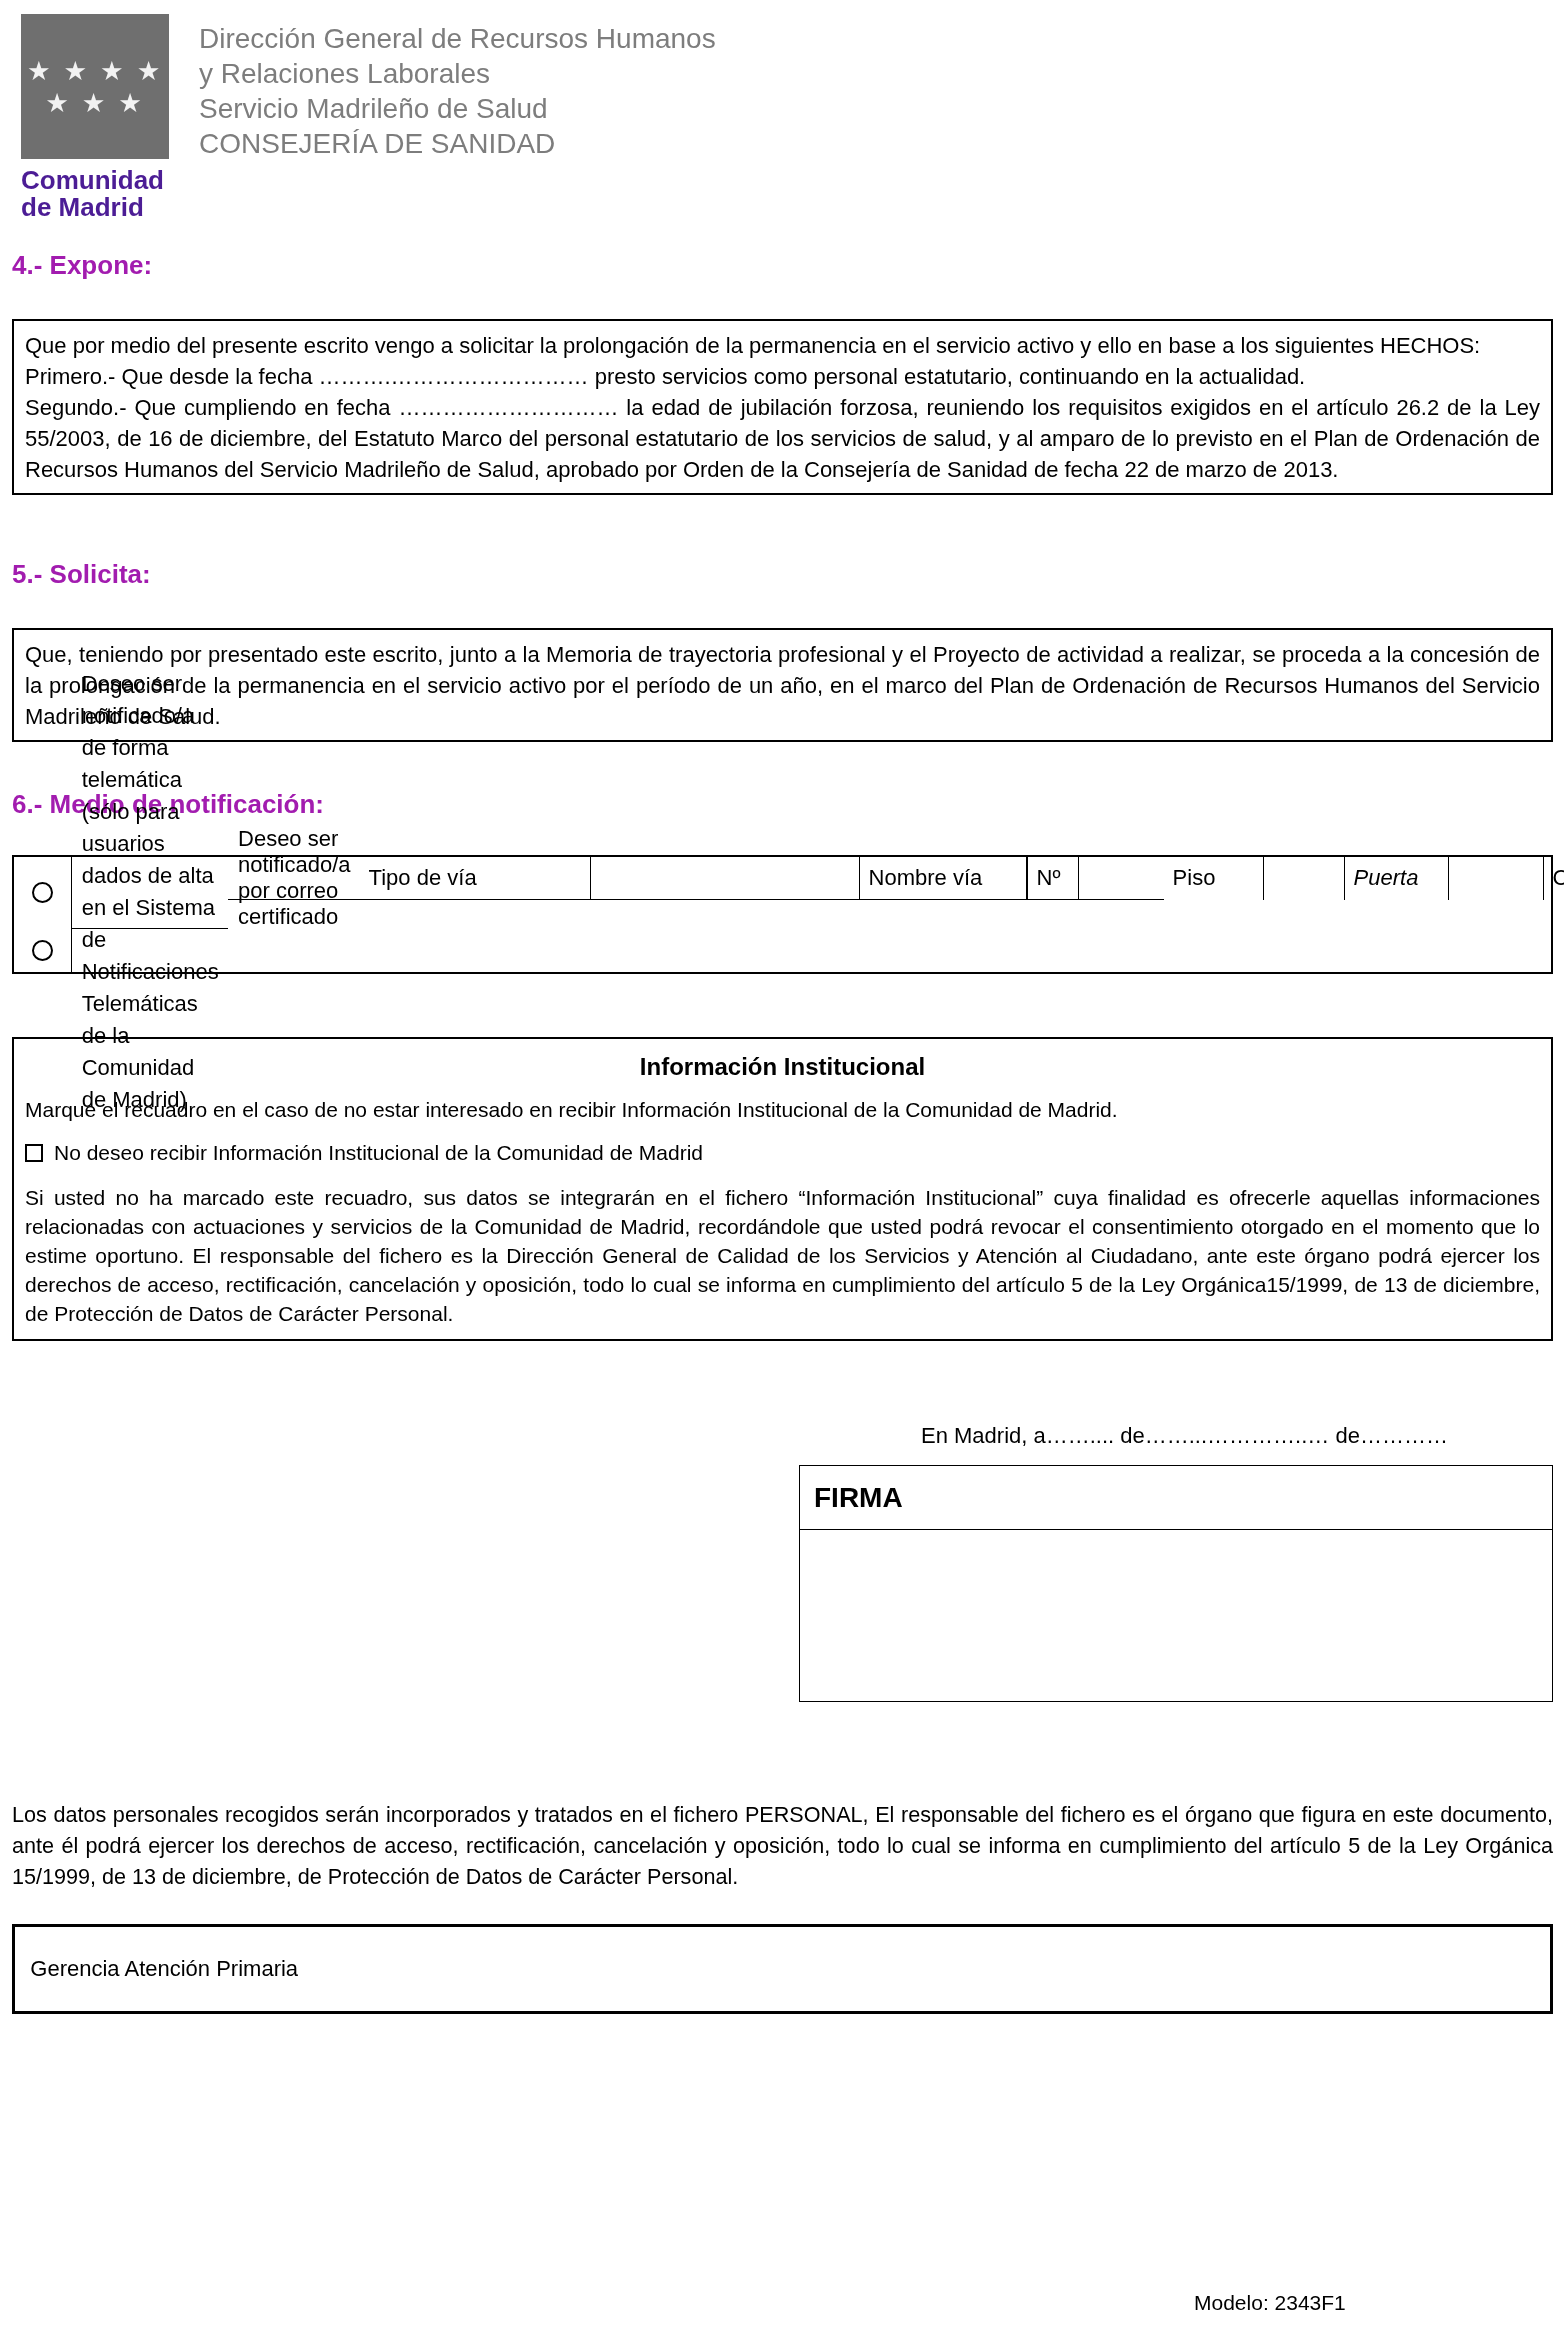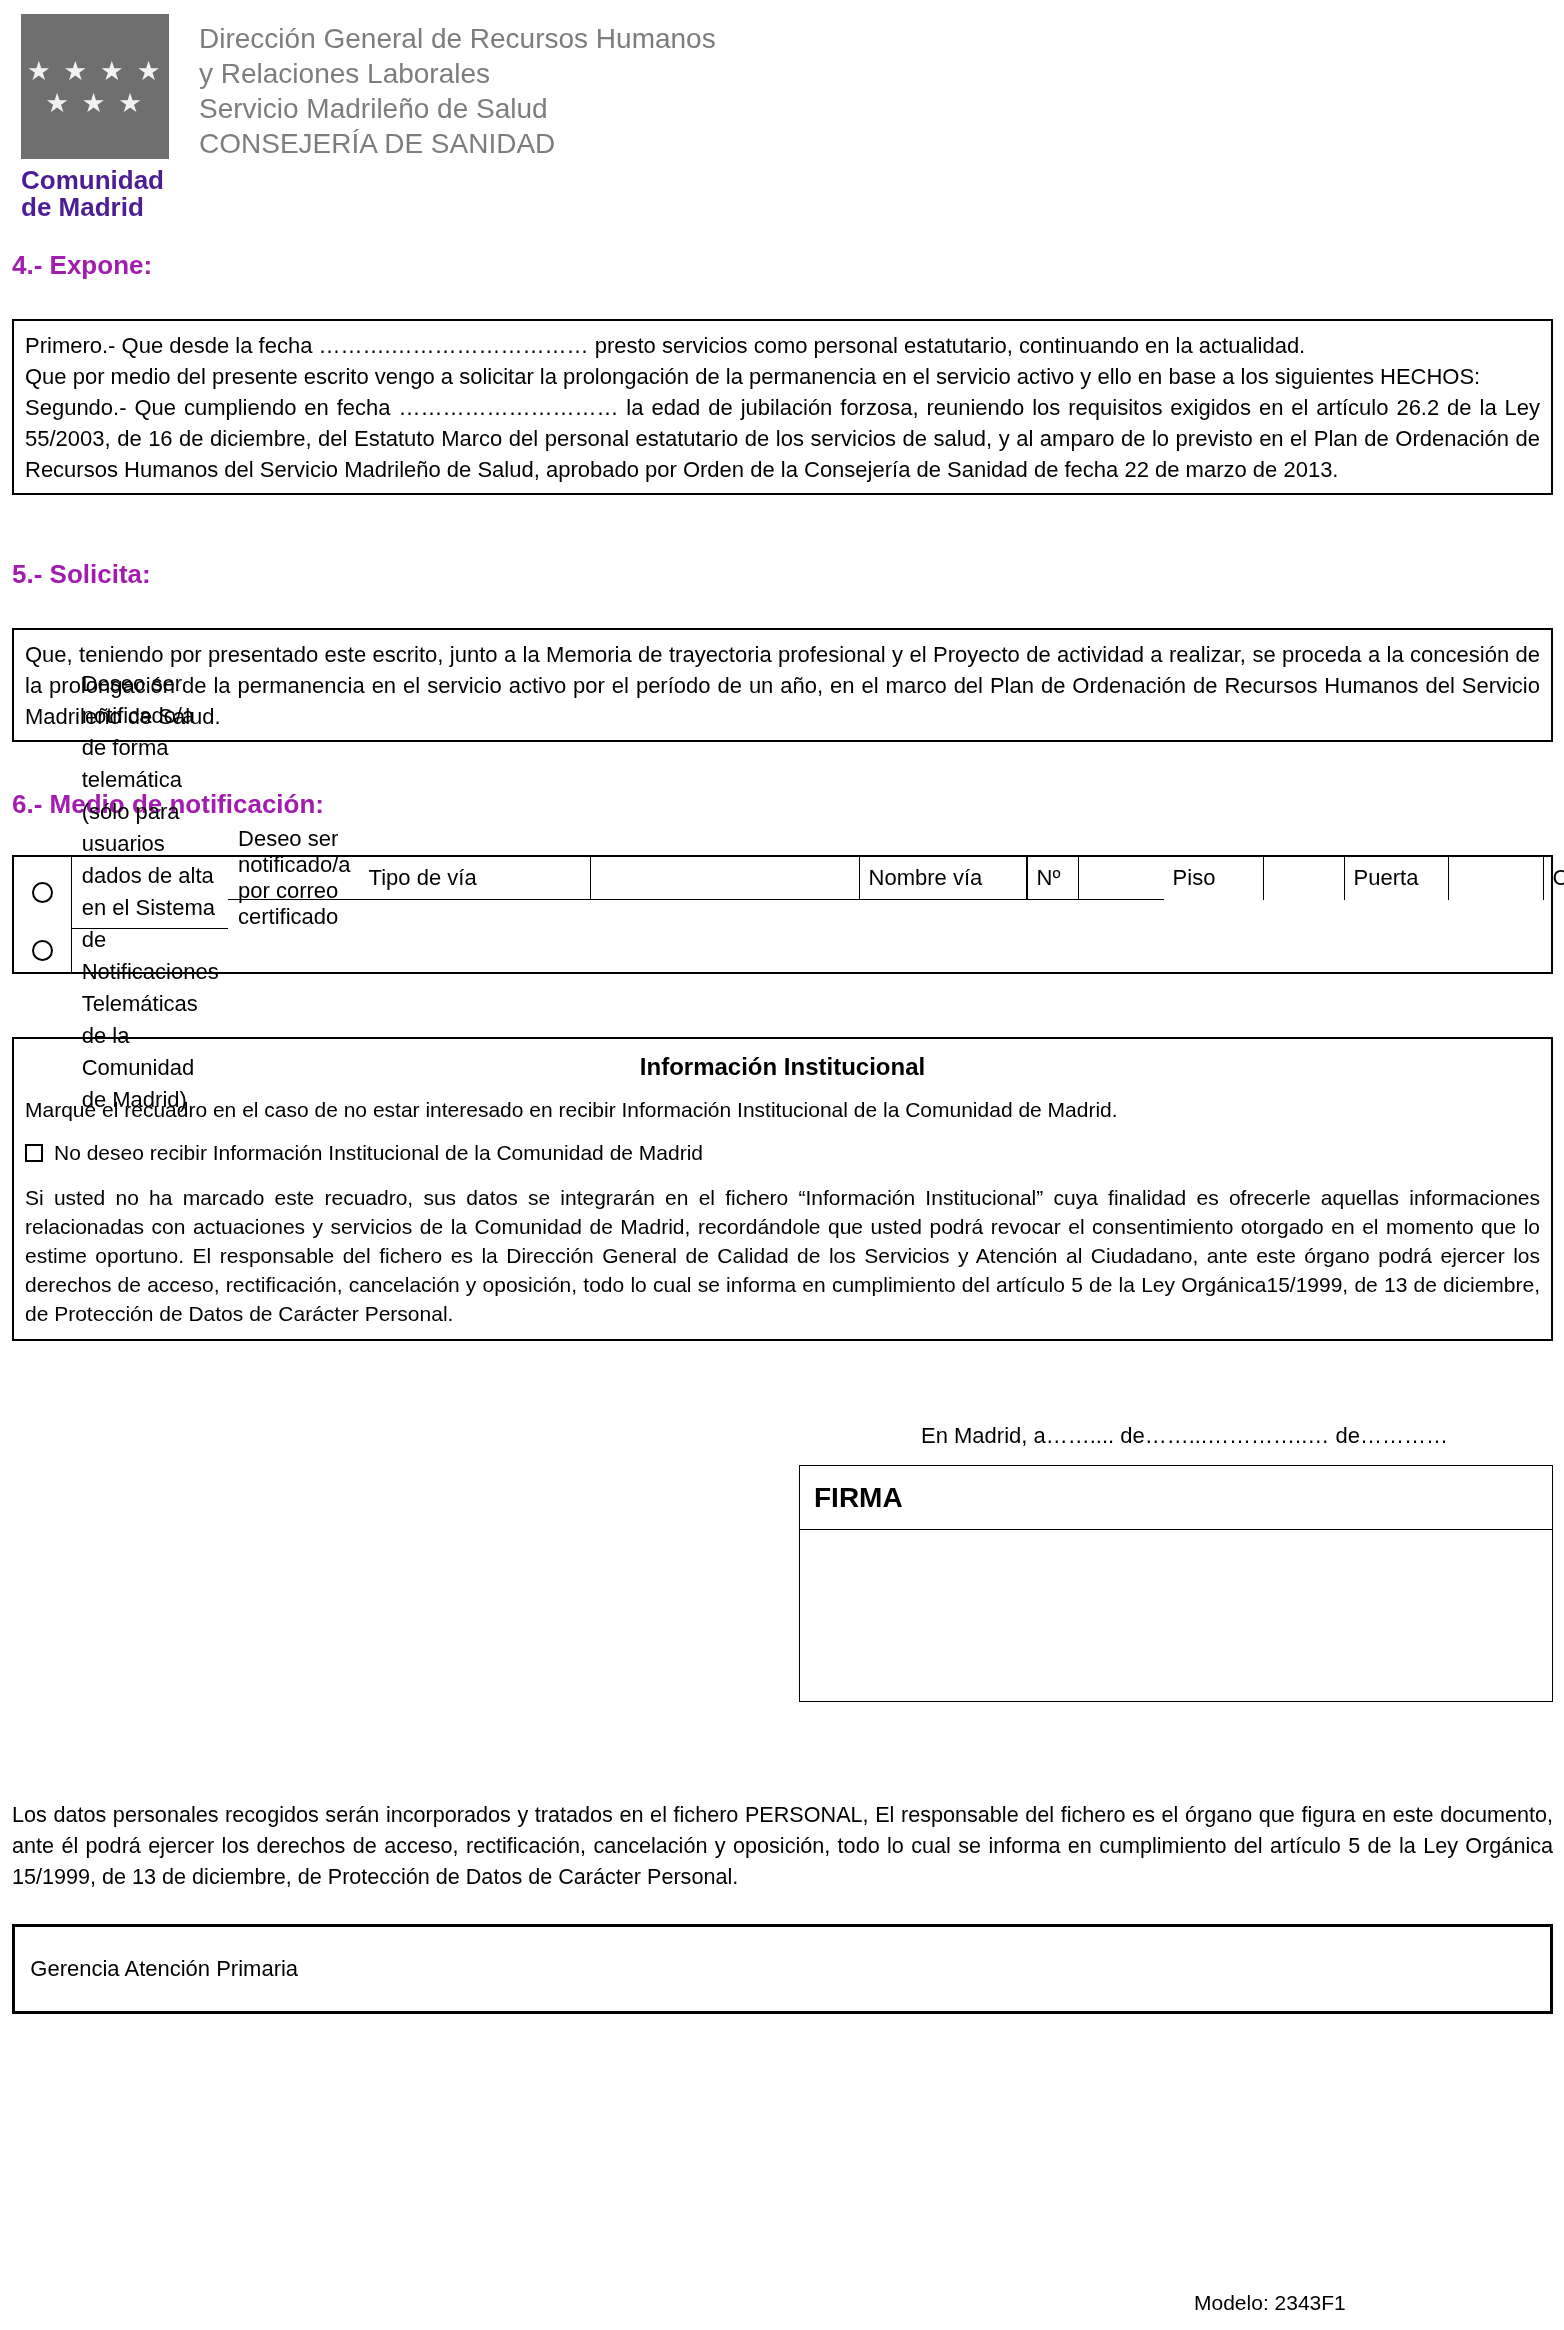--- a/index.html
+++ b/index.html
@@ -46,21 +46,21 @@
   .cell {
     border-left: 1.4px solid #000; display: flex; align-items: center;
     padding-left: 8.4px; font-size: 22px;
   }
   .cell:first-child { border-left: none; }
   .cell.input { padding-left: 0; cursor: text; }
   .c-tipo-label { width: 230px; } .c-tipo-input { width: 269px; }
   .c-nombre-label { width: 167px; } .c-nombre-input { flex: 1; }
   .c-num-label { width: 51px; } .c-num-input { width: 86px; }
   .c-piso-label { width: 99px; } .c-piso-input { width: 81px; }
-  .c-puerta-label { width: 104px; } .c-puerta-input { width: 95px; }
+  .c-puerta-label { width: 104px; font-style: italic; } .c-puerta-input { width: 95px; }
   .c-cp-label { width: 63px; } .c-cp-input { width: 200px; }
   .c-loc-label { width: 134px; } .c-loc-input { width: 275px; }
   .c-prov-label { width: 161px; } .c-prov-input { flex: 1; }
 
   
   .inst-box { border: 2.1px solid #000; margin-top: 63px; padding: 9.7px 11px 11px 11px; }
   .inst-title { text-align: center; font-weight: bold; font-size: 24px; margin: 4.2px 0 14px 0; }
   .inst-intro { font-size: 21px; line-height: 29px; margin-bottom: 16.7px; }
   .inst-check { display: flex; align-items: center; font-size: 21px; margin-bottom: 18px; }
   .checkbox { width: 18px; height: 18px; border: 2.1px solid #000; margin-right: 11px; flex: 0 0 18px; cursor: pointer; }
@@ -101,22 +101,22 @@
     <div class="org">
       <div>Dirección General de Recursos Humanos</div>
       <div>y Relaciones Laborales</div>
       <div>Servicio Madrileño de Salud</div>
       <div>CONSEJERÍA DE SANIDAD</div>
     </div>
   </div>
 
   <div class="sec-title t4">4.- Expone:</div>
   <div class="tbox">
+    <p>Que por medio del presente escrito vengo a solicitar la prolongación de la permanencia en el servicio activo y ello en base a los siguientes HECHOS:</p>
     <p>Primero.- Que desde la fecha ……….……………………… presto servicios como personal estatutario, continuando en la actualidad.</p>
-    <p>Que por medio del presente escrito vengo a solicitar la prolongación de la permanencia en el servicio activo y ello en base a los siguientes HECHOS:</p>
     <p>Segundo.- Que cumpliendo en fecha ………………………… la edad de jubilación forzosa, reuniendo los requisitos exigidos en el artículo 26.2 de la Ley 55/2003, de 16 de diciembre, del Estatuto Marco del personal estatutario de los servicios de salud, y al amparo de lo previsto en el Plan de Ordenación de Recursos Humanos del Servicio Madrileño de Salud, aprobado por Orden de la Consejería de Sanidad de fecha 22 de marzo de 2013.</p>
   </div>
 
   <div class="sec-title t5">5.- Solicita:</div>
   <div class="tbox">
     <p>Que, teniendo por presentado este escrito, junto a la Memoria de trayectoria profesional y el Proyecto de actividad a realizar, se proceda a la concesión de la prolongación de la permanencia en el servicio activo por el período de un año, en el marco del Plan de Ordenación de Recursos Humanos del Servicio Madrileño de Salud.</p>
   </div>
 
   <div class="sec-title t6">6.- Medio de notificación:</div>
   <div class="notif-table">

